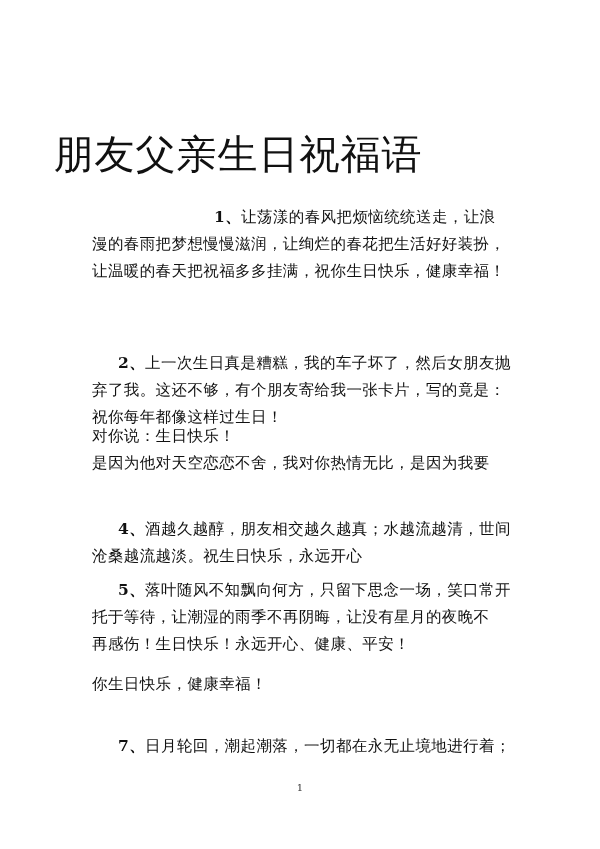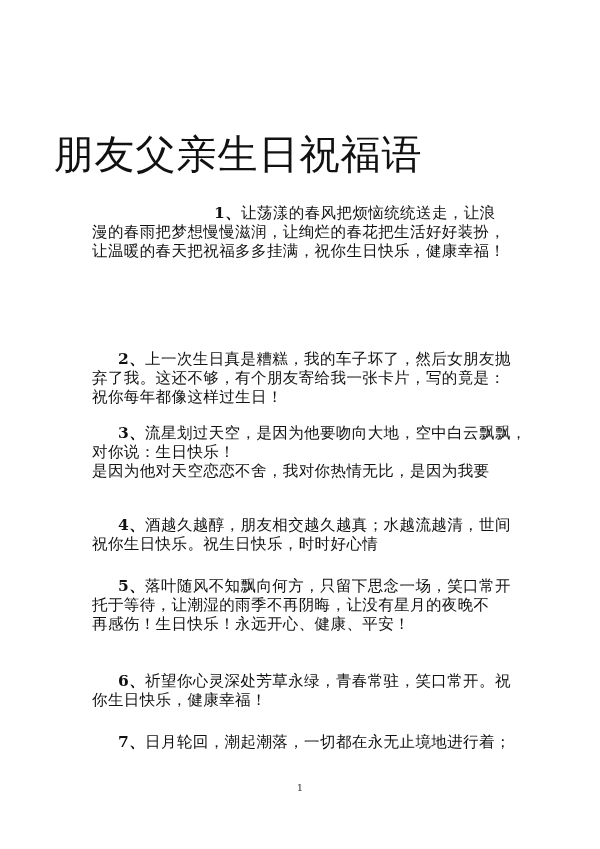--- a/index.html
+++ b/index.html
@@ -1,21 +1,21 @@
 <!DOCTYPE html>
 <html><head>
   <meta charset="utf-8">
   <style>
     html, body { margin: 0; padding: 0; background: #ffffff; }
     body { width: 600px; height: 849px; position: relative; overflow: hidden;
       font-family: "DejaVu Serif", "Liberation Serif", serif; color: #111; }
     .title { position: absolute; left: 0; width: 476px; top: 100px; text-align: center;
       font-size: 40px; letter-spacing: 1px; font-weight: normal; }
     .para { position: absolute; left: 92px; width: 430px; font-size: 15.5px;
-      line-height: 19px; letter-spacing: 0.4px; }
+      line-height: 27px; letter-spacing: 0.4px; }
     .para .num { font-weight: bold; }
     .line { display: block; white-space: nowrap; }
     .pagenum { position: absolute; top: 782px; left: 0; width: 600px; text-align: center;
       font-size: 10px; color: #333; }
   </style>
 </head>
 <body>
 
 <h1 class="title">朋友父亲生日祝福语</h1>
 
@@ -25,38 +25,36 @@
   <span class="line">让温暖的春天把祝福多多挂满，祝你生日快乐，健康幸福！</span>
 </div>
 
 <div class="para" style="top:328px;">
   <span class="line" style="padding-left:26px;margin-top:21px;"><span class="num">2、</span><span>上一次生日真是糟糕，我的车子坏了，然后女朋友抛</span></span>
   <span class="line">弃了我。这还不够，有个朋友寄给我一张卡片，写的竟是：</span>
   <span class="line">祝你每年都像这样过生日！</span>
 </div>
 
 <div class="para" style="top:423px;">
-  <span class="line" style="padding-left:26px;"><span class="num">3、</span><span>流星划过天空，是因为他要吻向大地，空中白云飘飘，</span></span>
   <span class="line">对你说：生日快乐！</span>
   <span class="line">是因为他对天空恋恋不舍，我对你热情无比，是因为我要</span>
 </div>
 
 <div class="para" style="top:515px;">
   <span class="line" style="padding-left:26px;"><span class="num">4、</span><span>酒越久越醇，朋友相交越久越真；水越流越清，世间</span></span>
-  <span class="line">祝你生日快乐。祝生日快乐，时时好心情</span>
+  <span class="line">沧桑越流越淡。祝生日快乐，永远开心</span>
 </div>
 
 <div class="para" style="top:576px;">
   <span class="line" style="padding-left:26px;"><span class="num">5、</span><span>落叶随风不知飘向何方，只留下思念一场，笑口常开</span></span>
   <span class="line">托于等待，让潮湿的雨季不再阴晦，让没有星月的夜晚不</span>
   <span class="line">再感伤！生日快乐！永远开心、健康、平安！</span>
 </div>
 
 <div class="para" style="top:671px;">
-  <span class="line" style="padding-left:26px;"><span class="num">6、</span><span>祈望你心灵深处芳草永绿，青春常驻，笑口常开。祝</span></span>
   <span class="line">你生日快乐，健康幸福！</span>
 </div>
 
 <div class="para" style="top:732px;">
   <span class="line" style="padding-left:26px;"><span class="num">7、</span><span>日月轮回，潮起潮落，一切都在永无止境地进行着；</span></span>
 </div>
 
 <div class="pagenum">1</div>
 
 </body></html>

